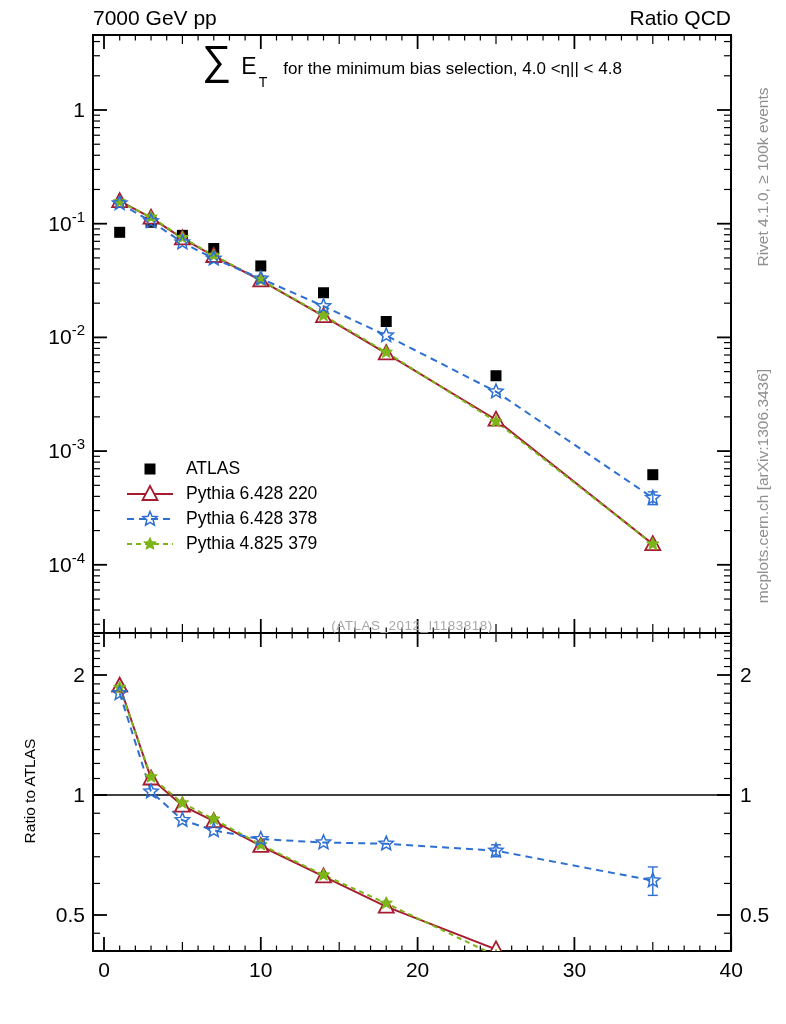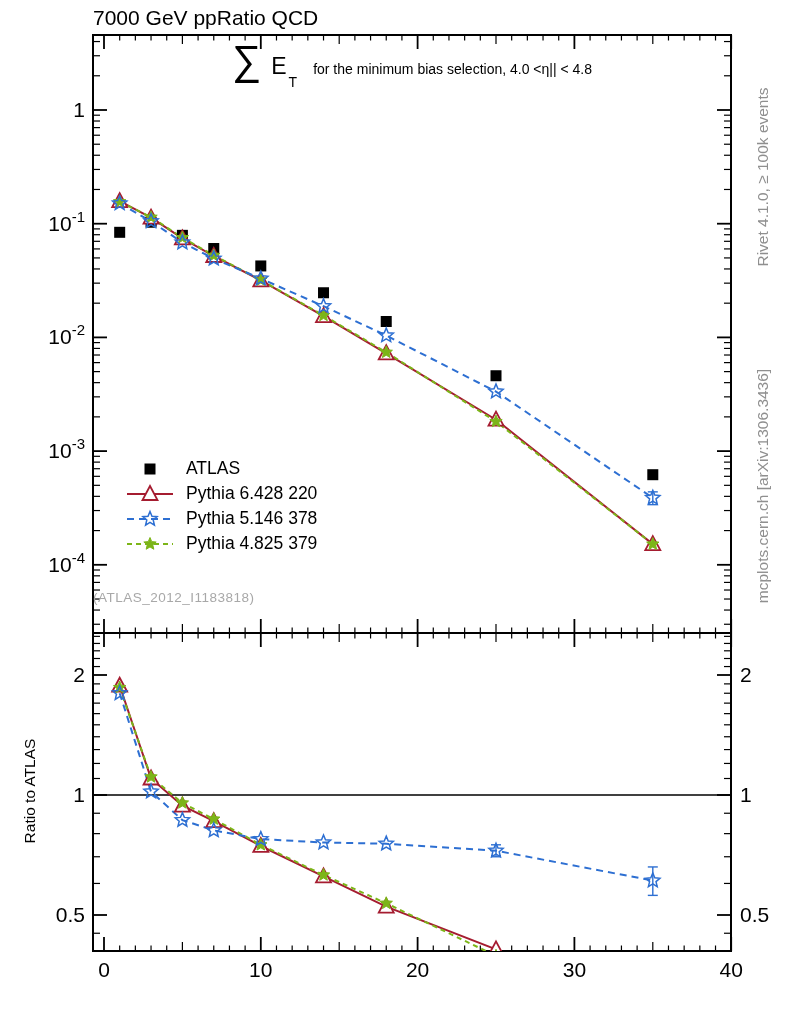--- a/index.html
+++ b/index.html
@@ -1,31 +1,31 @@
 <!DOCTYPE html>
 <html><head>
 <meta charset="utf-8">
 <style>
   html,body{margin:0;padding:0;background:#fff;}
   .figure{position:relative;width:786px;height:1024px;background:#fff;
           font-family:"Liberation Sans",sans-serif;overflow:hidden;}
   #plot{position:absolute;left:0;top:0;}
   .hdr{position:absolute;left:93px;top:6px;width:638px;display:flex;
-       font-size:21px;color:#000;}
+       justify-content:space-between;font-size:21px;color:#000;}
   .obs-title{position:absolute;left:93px;top:40px;width:638px;display:flex;
              justify-content:center;align-items:baseline;color:#000;}
   .obs-title .sum{font-size:41px;line-height:1;font-weight:400;}
   .obs-title .obs-e{font-size:23px;margin-left:10px;}
   .obs-title .obs-sub{font-size:14px;position:relative;top:13px;margin-left:2px;}
-  .obs-title .obs-rest{font-size:14px;margin-left:16px;}
+  .obs-title .obs-rest{font-size:17px;margin-left:16px;}
   .legend{position:absolute;left:124px;top:456px;display:flex;flex-direction:column;}
   .lg-row{display:flex;align-items:center;height:25px;}
   .lg-swatch{width:52px;height:20px;margin-right:10px;flex:0 0 52px;}
   .lg-label{font-size:17.5px;color:#000;white-space:nowrap;}
-  .ref{position:absolute;left:93px;top:590px;width:638px;text-align:left;
+  .ref{position:absolute;left:93px;top:618px;width:638px;text-align:center;
        font-size:13.5px;color:#a8a8a8;letter-spacing:.5px;}
   .wm{position:absolute;white-space:nowrap;font-size:15.5px;color:#8f8f8f;}
   .wm-rivet{left:763px;top:177px;transform:translate(-50%,-50%) rotate(-90deg);}
   .wm-mcplots{left:763px;top:486px;transform:translate(-50%,-50%) rotate(-90deg);}
   .ratio-label{position:absolute;left:30px;top:791px;white-space:nowrap;
        font-size:15.5px;color:#000;transform:translate(-50%,-50%) rotate(-90deg);}
 </style>
 </head>
 <body>
 
@@ -479,21 +479,21 @@
           <line x1="3" y1="10" x2="49" y2="10" stroke="#a51c30" stroke-width="2"></line>
           <path d="M26,2 L33.5,16 L18.5,16 Z" fill="#ffffff" stroke="#a51c30" stroke-width="1.8"></path>
         </svg>
       <span class="lg-label">Pythia 6.428 220</span>
     </div>
     <div class="lg-row">
       <svg class="lg-swatch">
           <line x1="3" y1="10" x2="49" y2="10" stroke="#2d6fd2" stroke-width="2" stroke-dasharray="7,5"></line>
           <path d="M26.00,2.50L27.98,7.27L33.13,7.68L29.21,11.04L30.41,16.07L26.00,13.38L21.59,16.07L22.79,11.04L18.87,7.68L24.02,7.27Z" fill="none" stroke="#2d6fd2" stroke-width="1.5" stroke-linejoin="miter"></path>
         </svg>
-      <span class="lg-label">Pythia 5.146 378</span>
+      <span class="lg-label">Pythia 6.428 378</span>
     </div>
     <div class="lg-row">
       <svg class="lg-swatch">
           <line x1="3" y1="10" x2="49" y2="10" stroke="#7cb518" stroke-width="2" stroke-dasharray="5,4"></line>
           <path d="M26.00,3.50L27.72,7.63L32.18,7.99L28.78,10.90L29.82,15.26L26.00,12.93L22.18,15.26L23.22,10.90L19.82,7.99L24.28,7.63Z" fill="#7cb518" stroke="#7cb518" stroke-width="1"></path>
         </svg>
       <span class="lg-label">Pythia 4.825 379</span>
     </div>
   </div>
 

